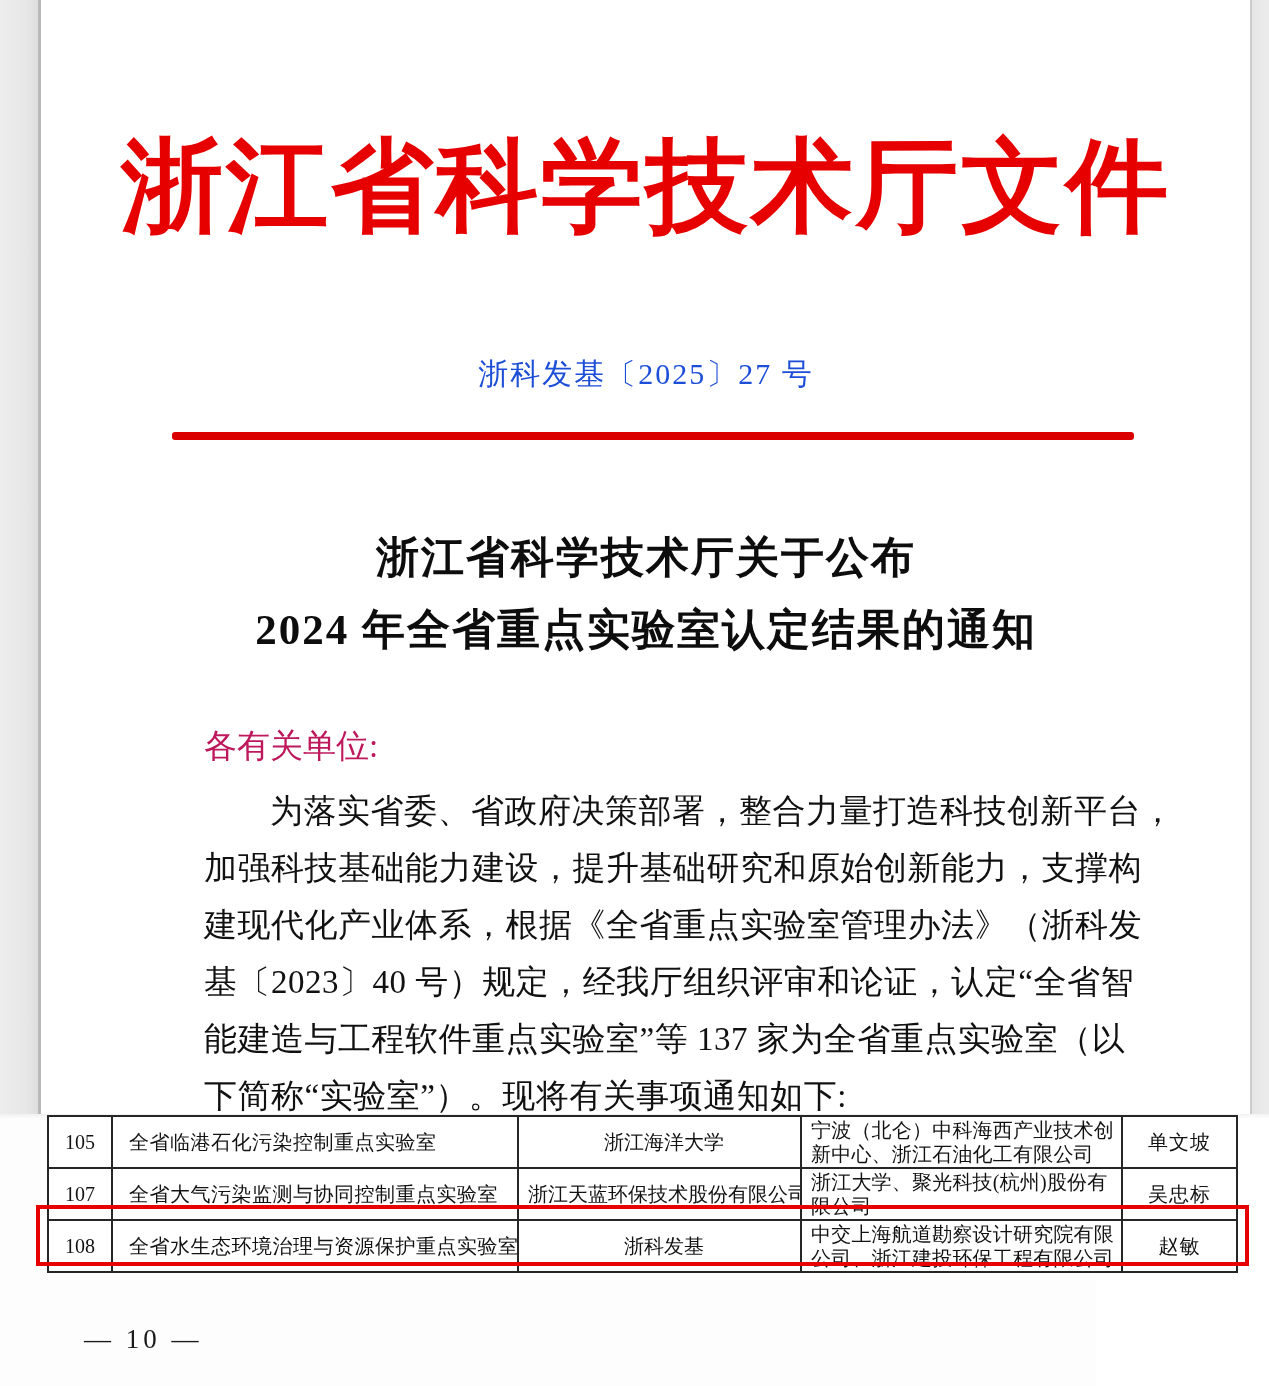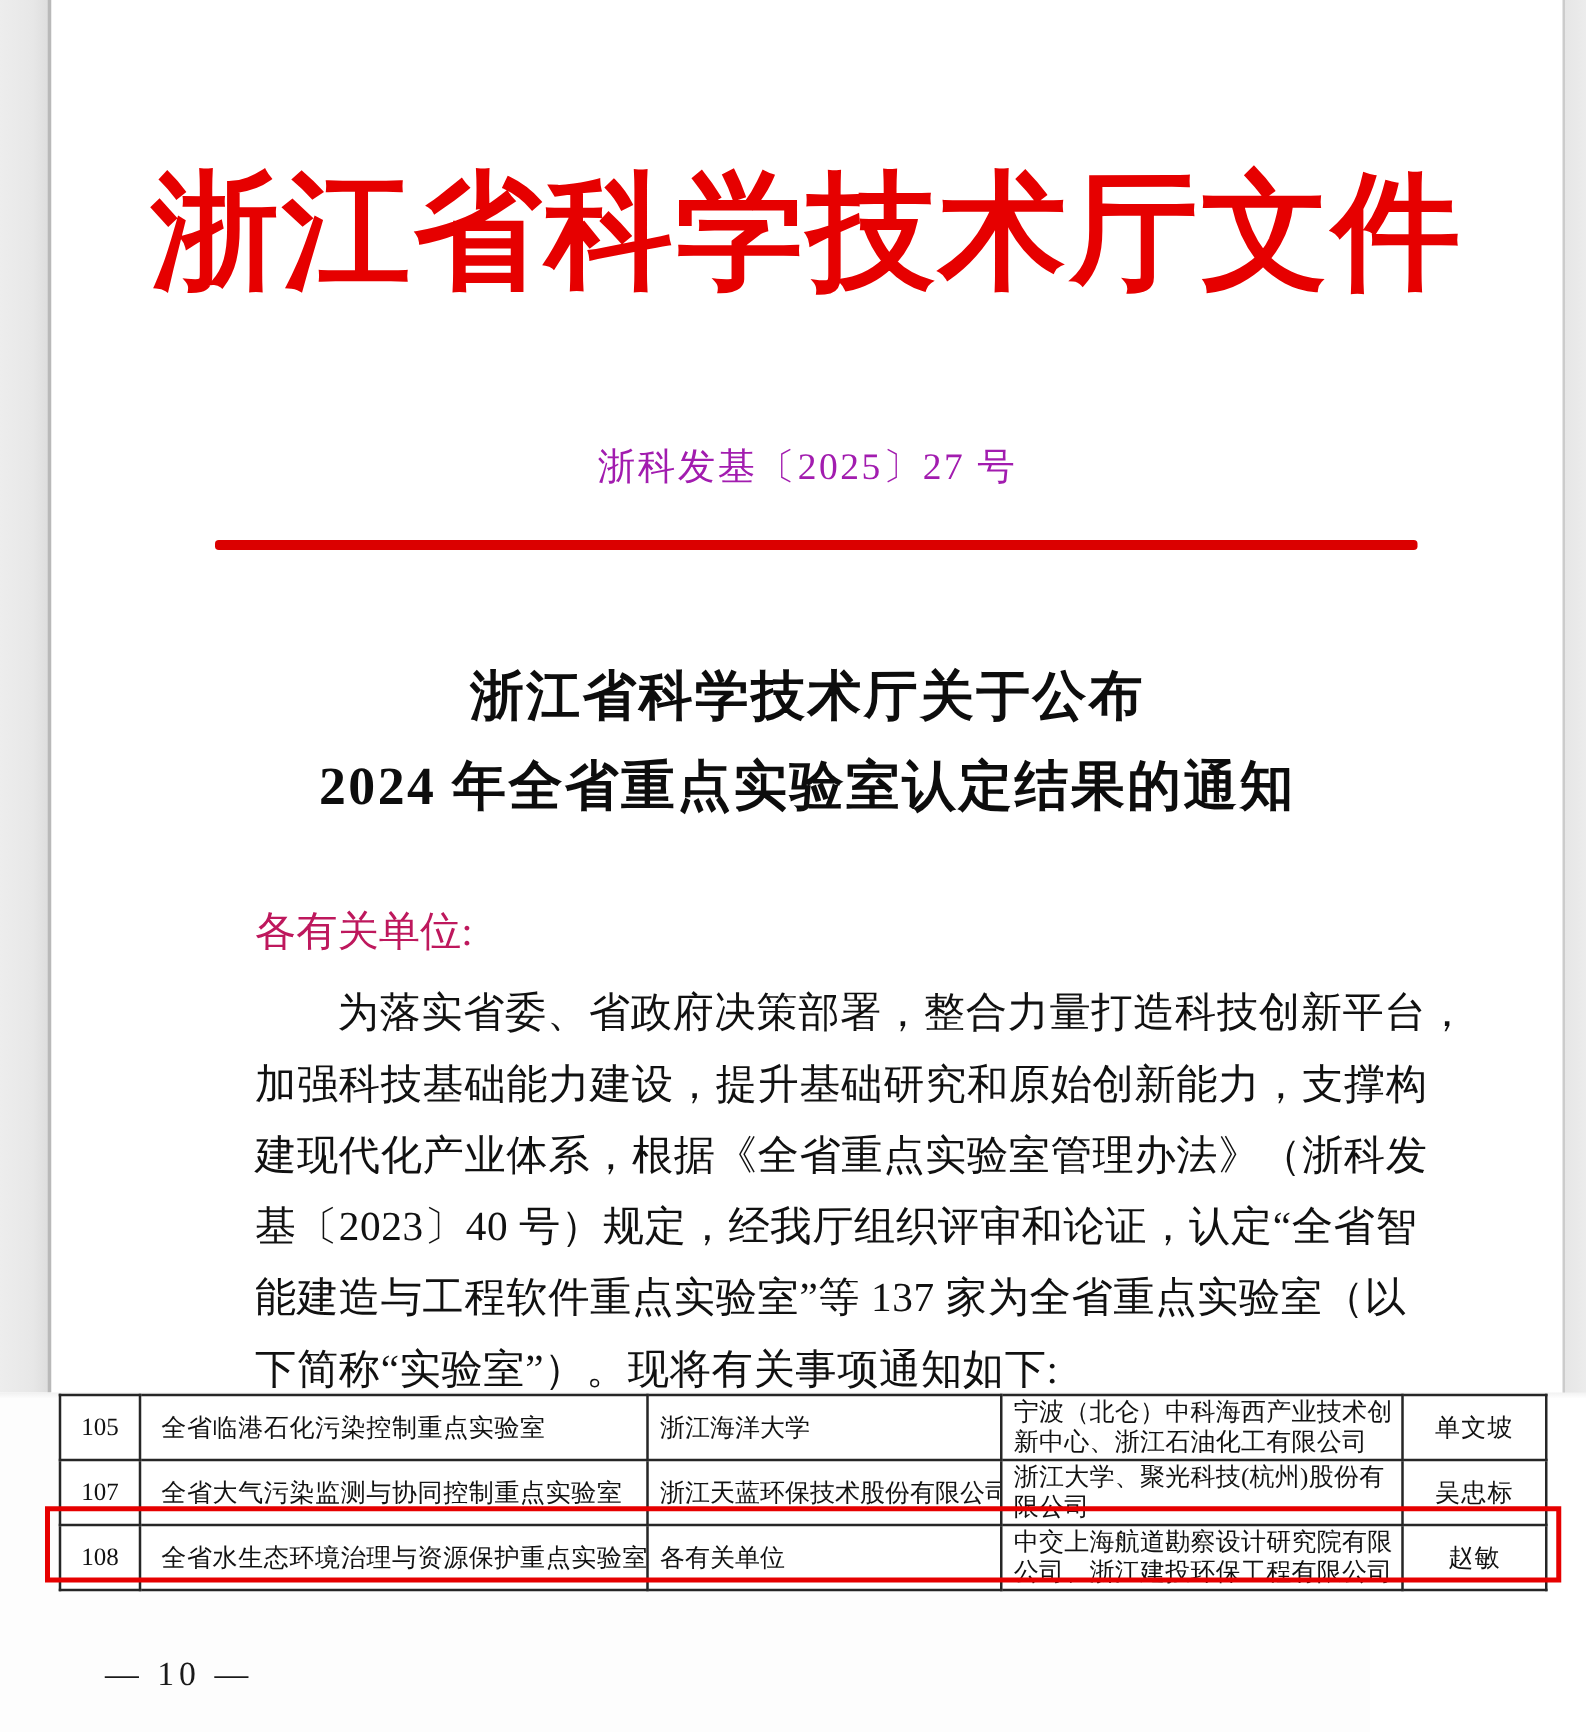--- a/index.html
+++ b/index.html
@@ -22,21 +22,21 @@
     border-left:2px solid #cccccc;
   }
 
   .red-title {
     position:absolute; left:44px; right:21px; top:129px; height:118px;
     text-align:center; font-size:102px; line-height:116px; font-weight:bold;
     letter-spacing:3px; color:var(--accent-red,#e60000); white-space:nowrap;
   }
   .doc-number {
     position:absolute; left:44px; right:21px; top:352px;
-    text-align:center; font-size:30px; line-height:44px; letter-spacing:2px; color:#a21caf;
+    text-align:center; font-size:30px; line-height:44px; letter-spacing:2px; color:#1d4ed8;
   }
   .red-rule {
     position:absolute; left:172px; top:432px; width:962px; height:8px;
     background:var(--rule-red,#db0000); border-radius:3px;
   }
   .subtitle {
     position:absolute; left:44px; right:21px; top:522px;
     text-align:center; font-weight:bold; font-size:43px; line-height:72px;
     letter-spacing:2px; color:#0d0d0d;
   }
@@ -65,21 +65,21 @@
   table.labs col.c-inst     { width:283px; }
   table.labs col.c-partners { width:321px; }
   table.labs col.c-leader   { width:115px; }
 
   table.labs td {
     border:2px solid #262626; height:49px; vertical-align:middle;
     font-size:20px; color:#121212; overflow:hidden;
   }
   td.cell-num    { text-align:center; font-size:21px; }
   td.cell-lab    { padding-left:16px; white-space:nowrap; letter-spacing:0.5px; }
-  td.cell-inst   { padding-left:9px; white-space:nowrap; }
+  td.cell-inst   { padding-left:9px; white-space:nowrap;text-align:center; }
   td.cell-partners { padding:1px 6px 1px 9px; line-height:24px; letter-spacing:0.2px; }
   td.cell-leader { text-align:center; letter-spacing:1px;border-radius:18px; }
 
   .row-highlight {
     position:absolute; left:36px; top:1205px; width:1213px; height:61px;
     border:4px solid var(--accent-red,#e60000); background:transparent;
     pointer-events:none; z-index:5;
   }
 
   .page-number {
@@ -141,21 +141,21 @@
         <tr>
           <td class="cell-num">107</td>
           <td class="cell-lab">全省大气污染监测与协同控制重点实验室</td>
           <td class="cell-inst">浙江天蓝环保技术股份有限公司</td>
           <td class="cell-partners">浙江大学、聚光科技(杭州)股份有限公司</td>
           <td class="cell-leader">吴忠标</td>
         </tr>
         <tr>
           <td class="cell-num">108</td>
           <td class="cell-lab">全省水生态环境治理与资源保护重点实验室</td>
-          <td class="cell-inst">各有关单位</td>
+          <td class="cell-inst">浙科发基</td>
           <td class="cell-partners">中交上海航道勘察设计研究院有限公司、浙江建投环保工程有限公司</td>
           <td class="cell-leader">赵敏</td>
         </tr>
       </tbody>
     </table>
   </div>
 
   <div class="row-highlight"></div>
 
   <div class="page-number">— 10 —</div>

